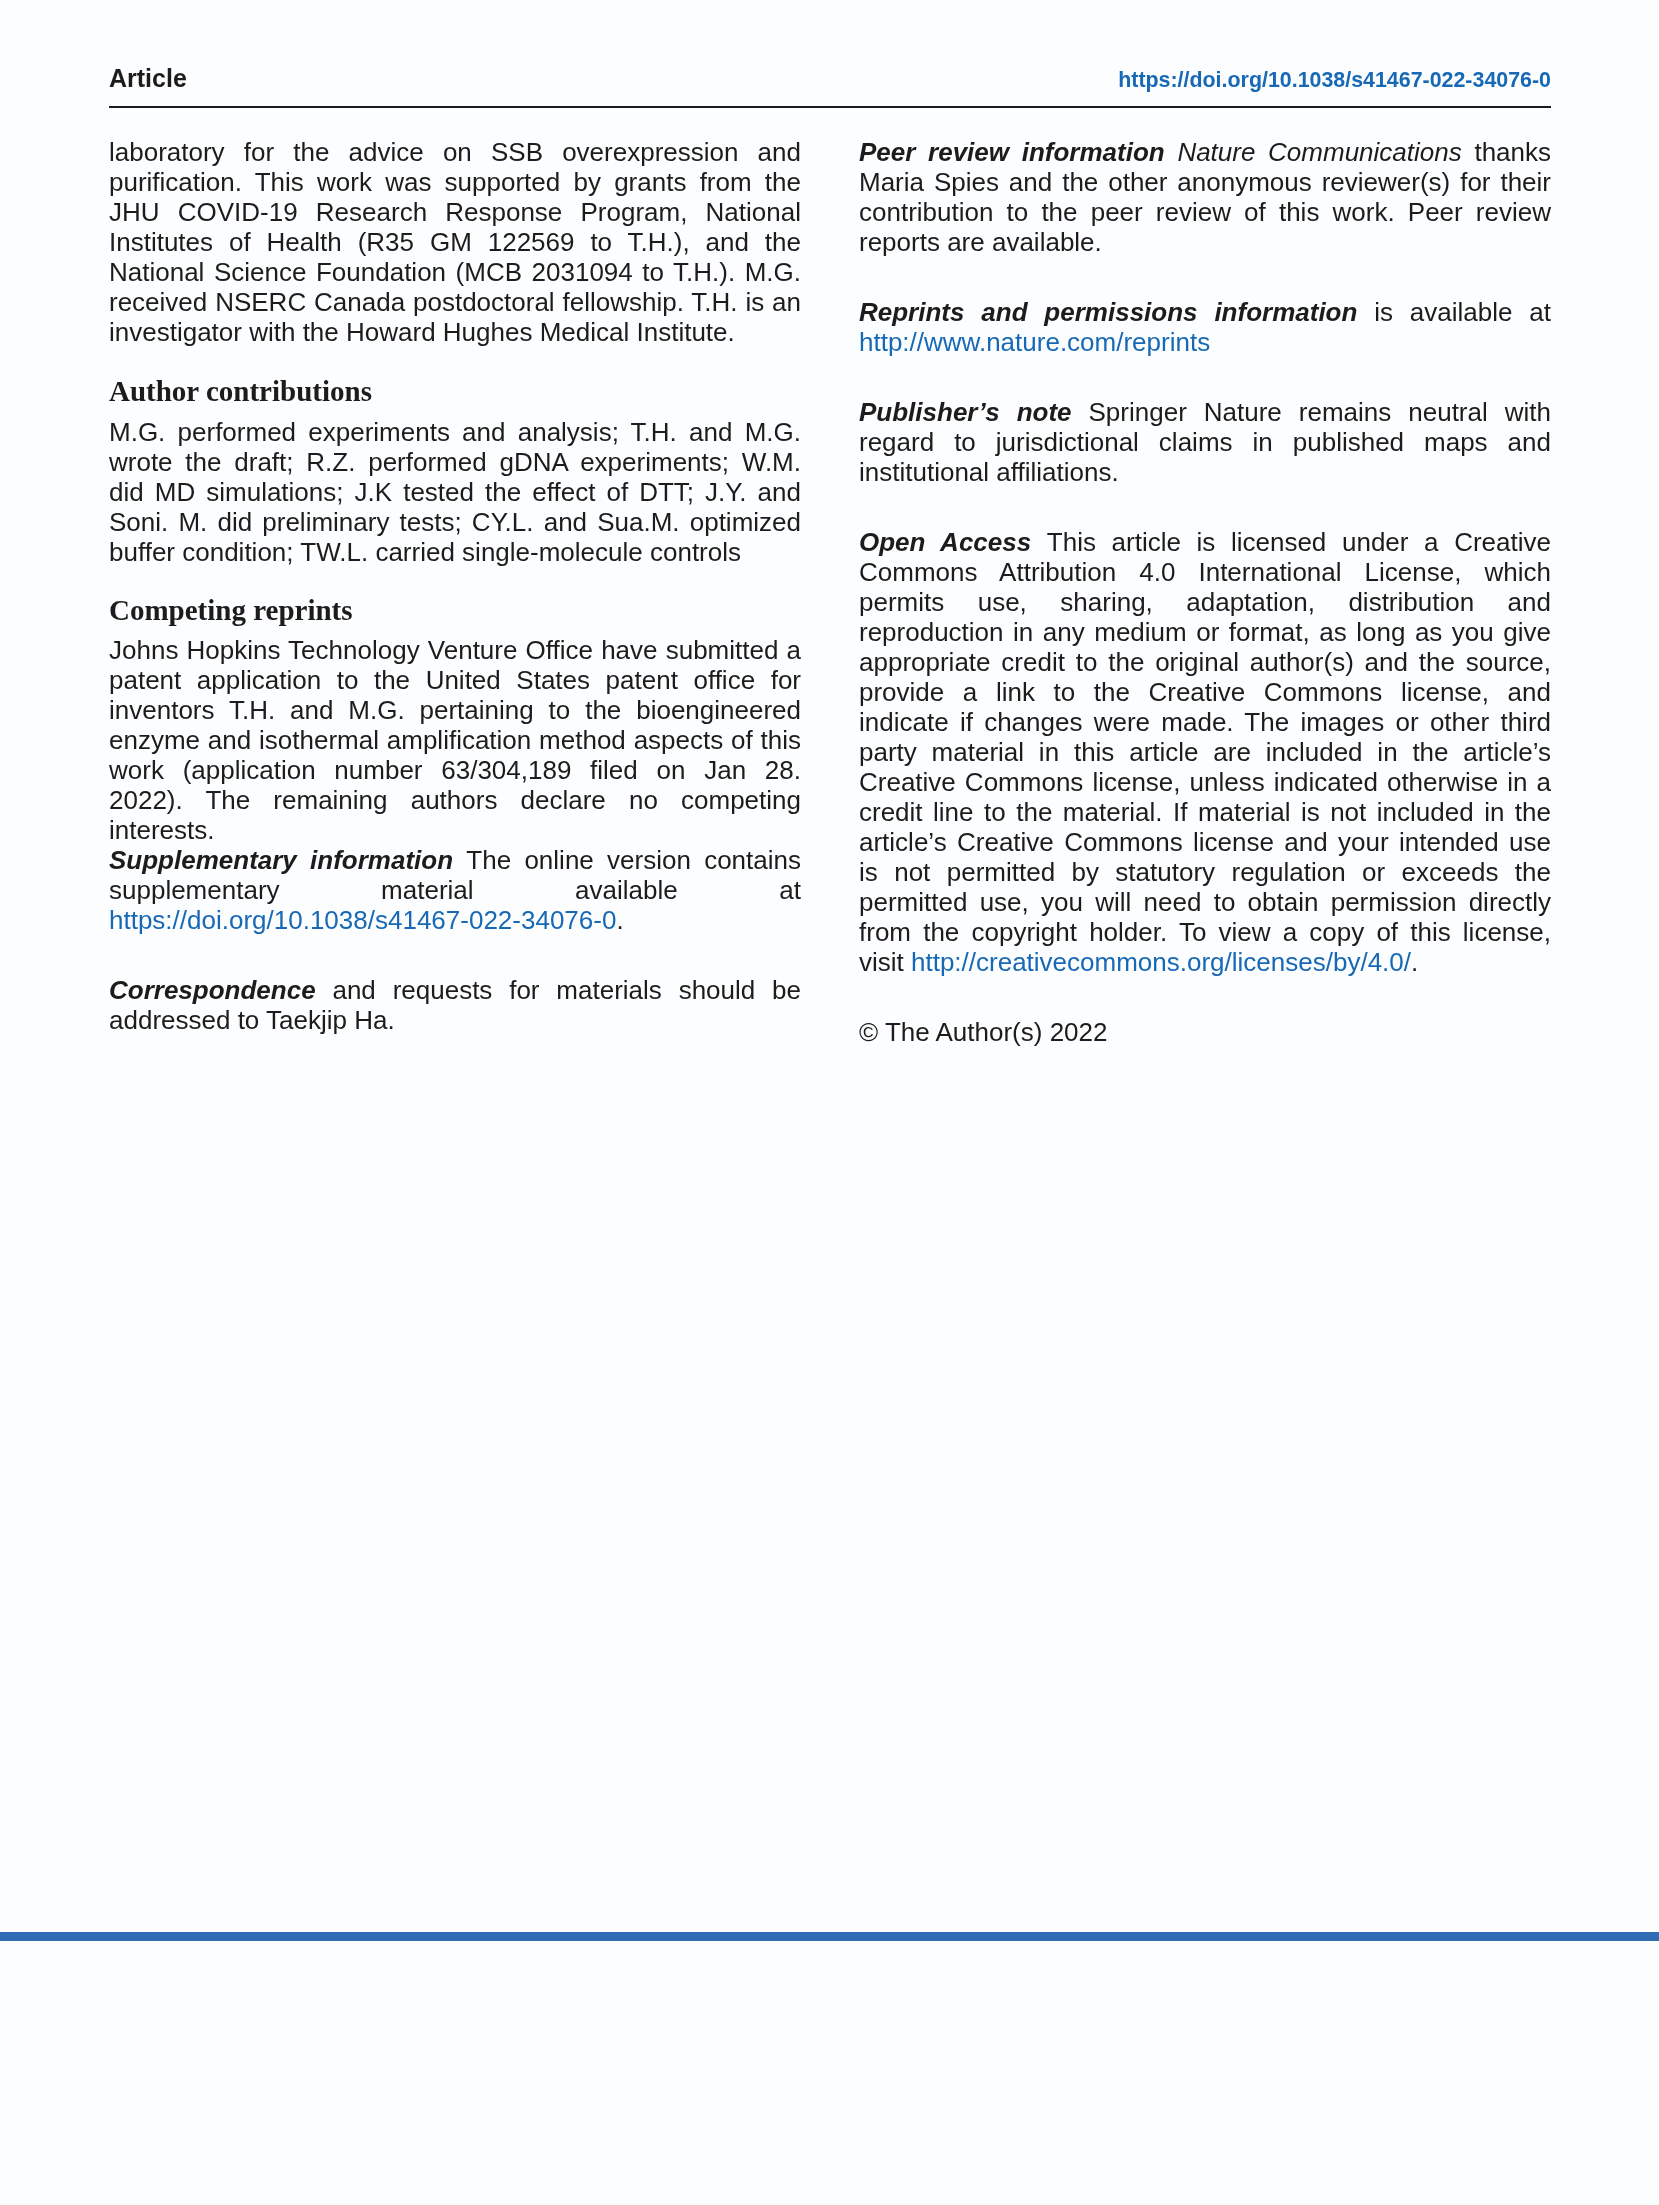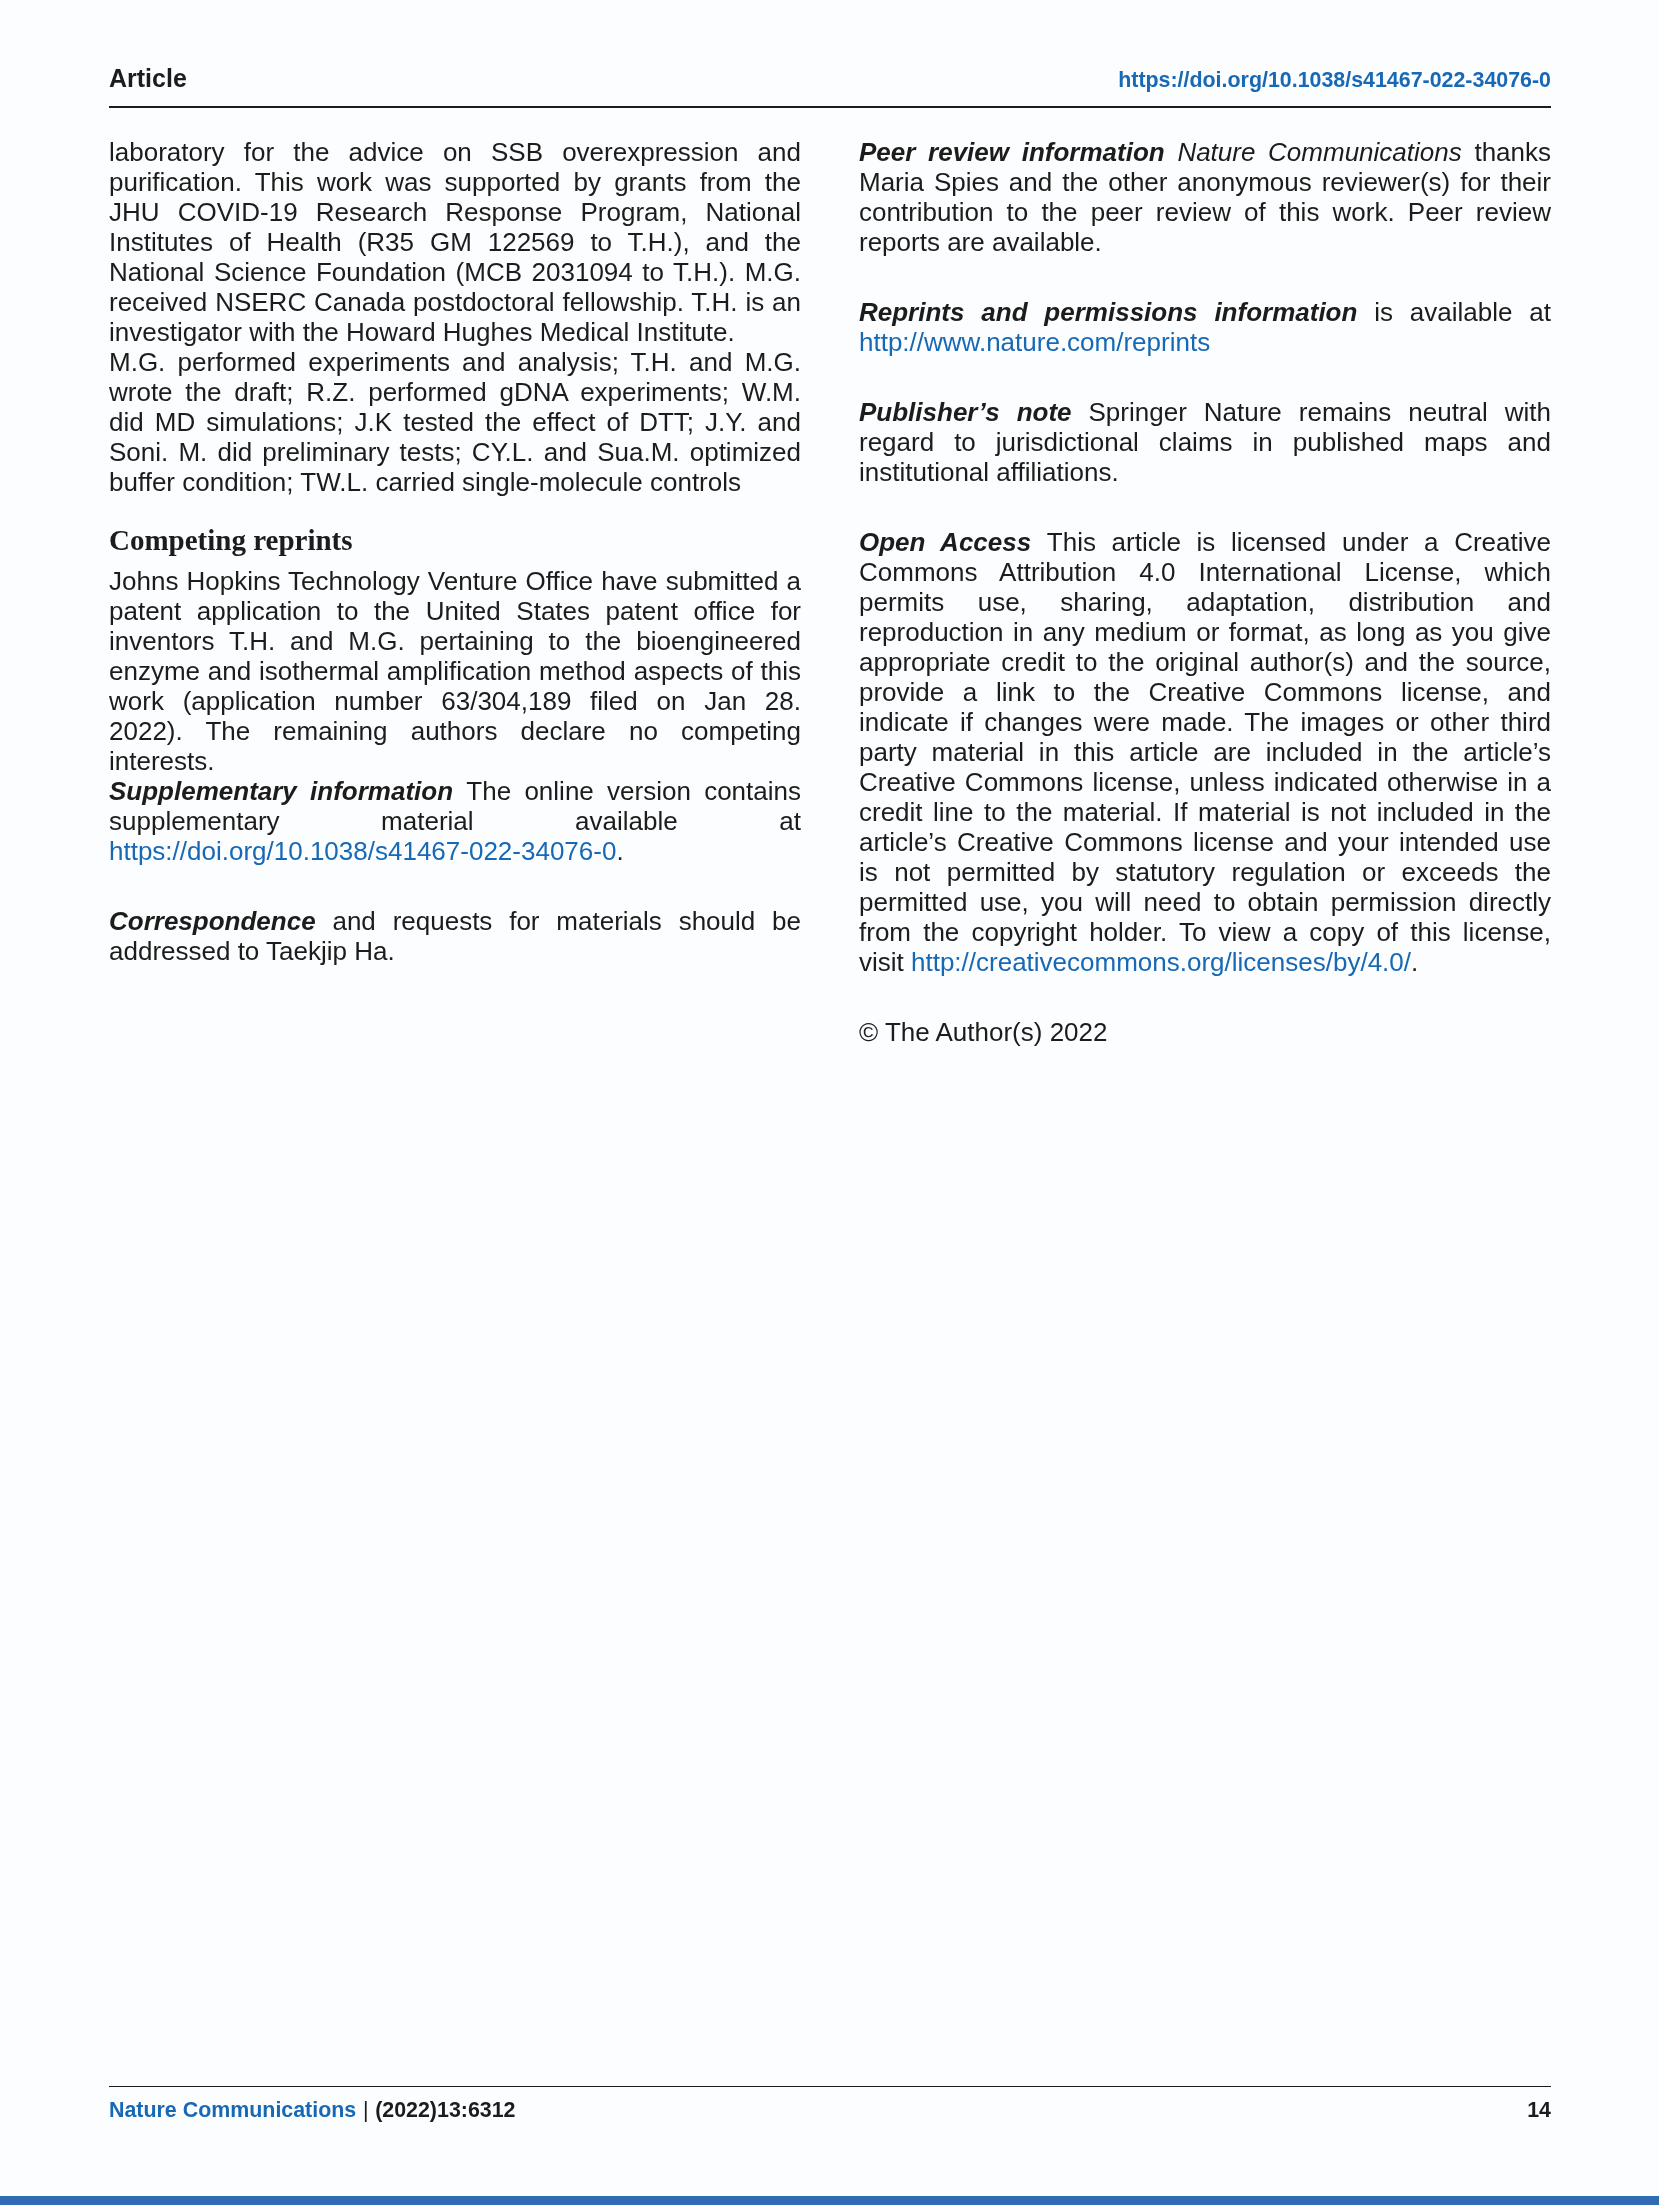--- a/index.html
+++ b/index.html
@@ -16,21 +16,21 @@
     height: 2205px;
     position: relative;
     background: var(--bg);
     font-family: "Liberation Sans", sans-serif;
     color: var(--text);
     -webkit-font-smoothing: antialiased;
   }
   .page {
     position: relative;
     width: 1660px;
-    height: 2205px;
+    height: 1941px;
     overflow: hidden;
   }
   .content {
     padding: 0 109px;
   }
   .page-header {
     margin-top: 64px;
     display: flex;
     justify-content: space-between;
     align-items: baseline;
@@ -122,20 +122,21 @@
       <span class="article-label">Article</span>
       <a class="doi-link" href="#">https://doi.org/10.1038/s41467-022-34076-0</a>
     </header>
     <div class="header-rule"></div>
 
     <main class="columns">
 
       <section class="col">
         <p class="body-text">laboratory for the advice on SSB overexpression and purification. This work was supported by grants from the JHU COVID-19 Research Response Program, National Institutes of Health (R35 GM 122569 to T.H.), and the National Science Foundation (MCB 2031094 to T.H.). M.G. received NSERC Canada postdoctoral fellowship. T.H. is an investigator with the Howard Hughes Medical Institute.</p>
 
+        <h2 class="section-heading first">Author contributions</h2>
         <p class="body-text">M.G. performed experiments and analysis; T.H. and M.G. wrote the draft; R.Z. performed gDNA experiments; W.M. did MD simulations; J.K tested the effect of DTT; J.Y. and Soni. M. did preliminary tests; CY.L. and Sua.M. optimized buffer condition; TW.L. carried single-molecule controls</p>
 
         <h2 class="section-heading">Competing reprints</h2>
         <p class="body-text">Johns Hopkins Technology Venture Office have submitted a patent application to the United States patent office for inventors T.H. and M.G. pertaining to the bioengineered enzyme and isothermal amplification method aspects of this work (application number 63/304,189 filed on Jan 28. 2022). The remaining authors declare no competing interests.</p>
 
         <p class="body-text"><strong>Supplementary information </strong><span>The online version contains supplementary material available at </span><a href="#">https://doi.org/10.1038/s41467-022-34076-0</a><span>.</span></p>
 
         <p class="body-text para-gap"><strong>Correspondence </strong><span>and requests for materials should be addressed to Taekjip Ha.</span></p>
       </section>
 

